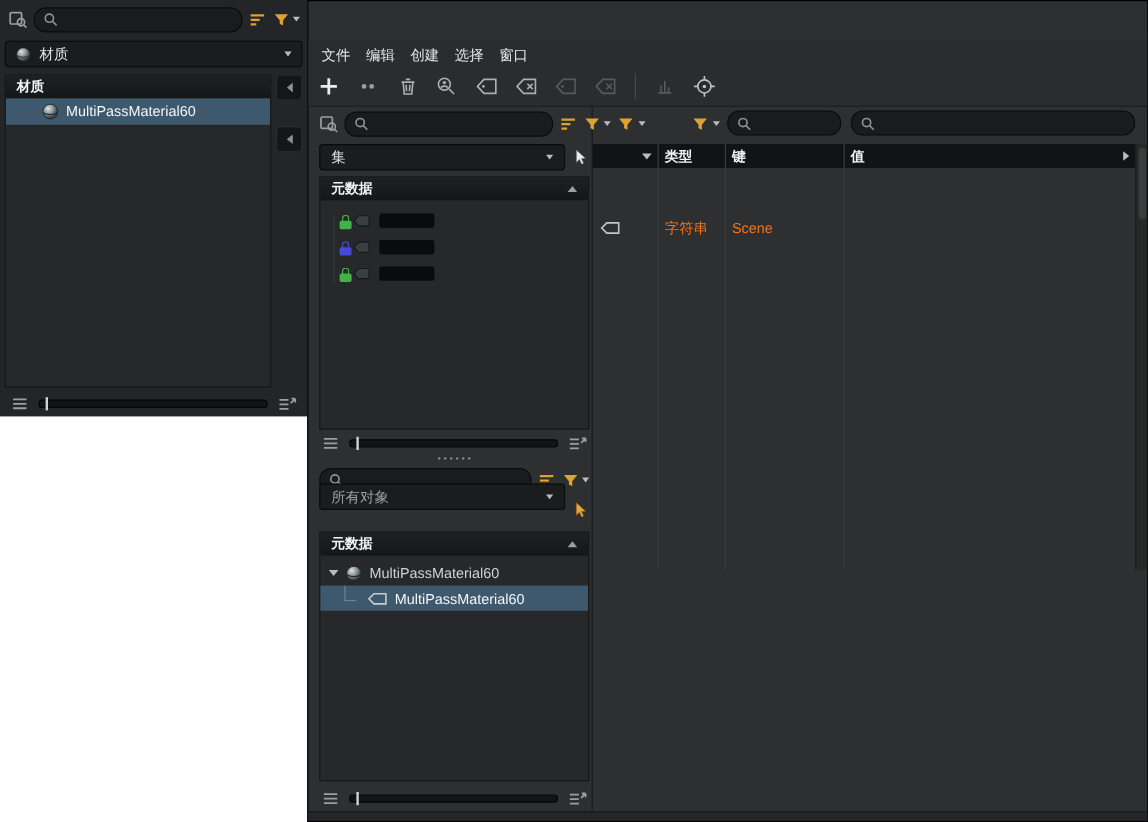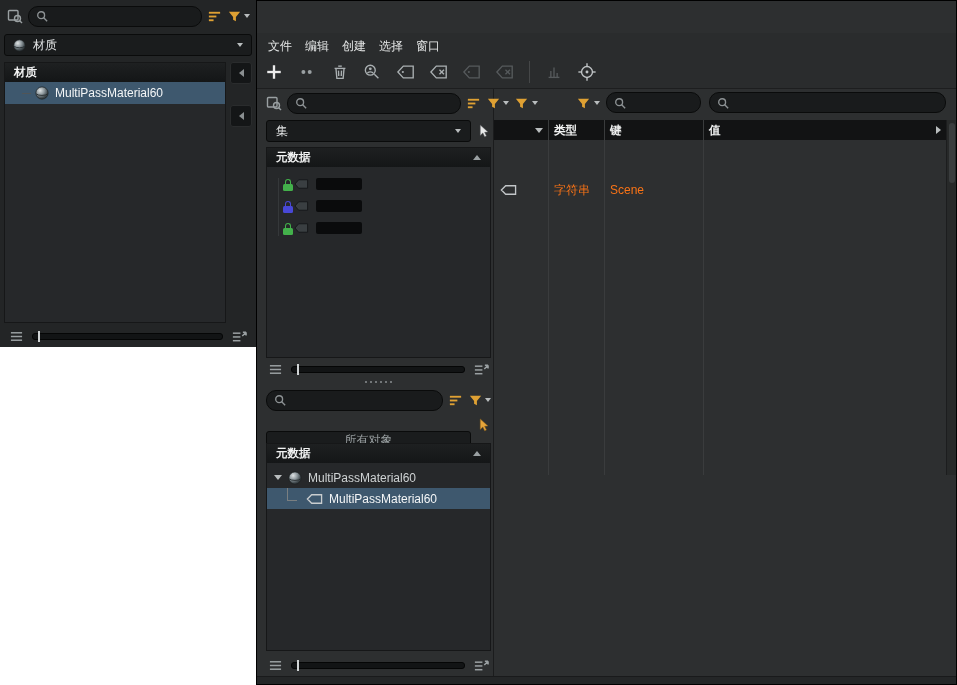--- a/index.html
+++ b/index.html
@@ -51,21 +51,21 @@
   .toolbar { position:absolute; left:0; top:54px; width:100%; height:34px; background:#2a2c2d; border-bottom:1px solid #1d1e1f; display:flex; align-items:center; padding-left:6px; gap:11px; }
   .tb-icon { width:22px; height:24px; display:flex; align-items:center; justify-content:center; }
   .tb-sep { width:1px; height:22px; background:#454748; margin:0 2px; }
   .win-vsep { position:absolute; left:236px; top:88px; bottom:8px; width:1px; background:#1b1c1d; }
 
   
   .colL { position:absolute; left:9px; top:0; width:225px; height:685px; }
   .c-search { position:absolute; left:0; width:225px; height:22px; display:flex; align-items:center; gap:5px; }
   .c-search1 { top:91px; } .c-search2 { top:388px; }
   .c-drop { position:absolute; left:0; width:205px; height:22px; background:#1a1c1d; border:1px solid #0a0b0b; border-radius:3px; display:flex; align-items:center; padding:0 9px; color:#e2e4e5; }
-  .drop-sets { top:119px; } .drop-objects { top:430px; color:#9aa0a2;flex-direction:column; }
+  .drop-sets { top:119px; } .drop-objects { top:402px; color:#9aa0a2; }
   .pick-btn { position:absolute; left:210px; width:15px; height:22px; display:flex; align-items:center; justify-content:center; }
   .pick-sets { top:119px; } .pick-objects { top:413px; }
   .panel { position:absolute; left:0; width:225px; background:#26282a; border:1px solid #161718; }
   .panel-sets { top:146px; height:211px; } .panel-objects { top:442px; height:208px; }
   .meta-row { position:absolute; left:0; width:100%; height:22px; display:flex; align-items:center; gap:7px; padding-left:16px; }
   .mr1{top:25px;} .mr2{top:47px;} .mr3{top:69px;}
   .vguide { position:absolute; left:11px; top:30px; width:1px; height:58px; background:#35383a; }
   .redacted { width:46px; height:12px; background:#0a0b0c; border-radius:2px; }
   .locktag { position:relative; width:26px; height:16px; }
   .locktag .tagback { position:absolute; right:0; top:2px; }

